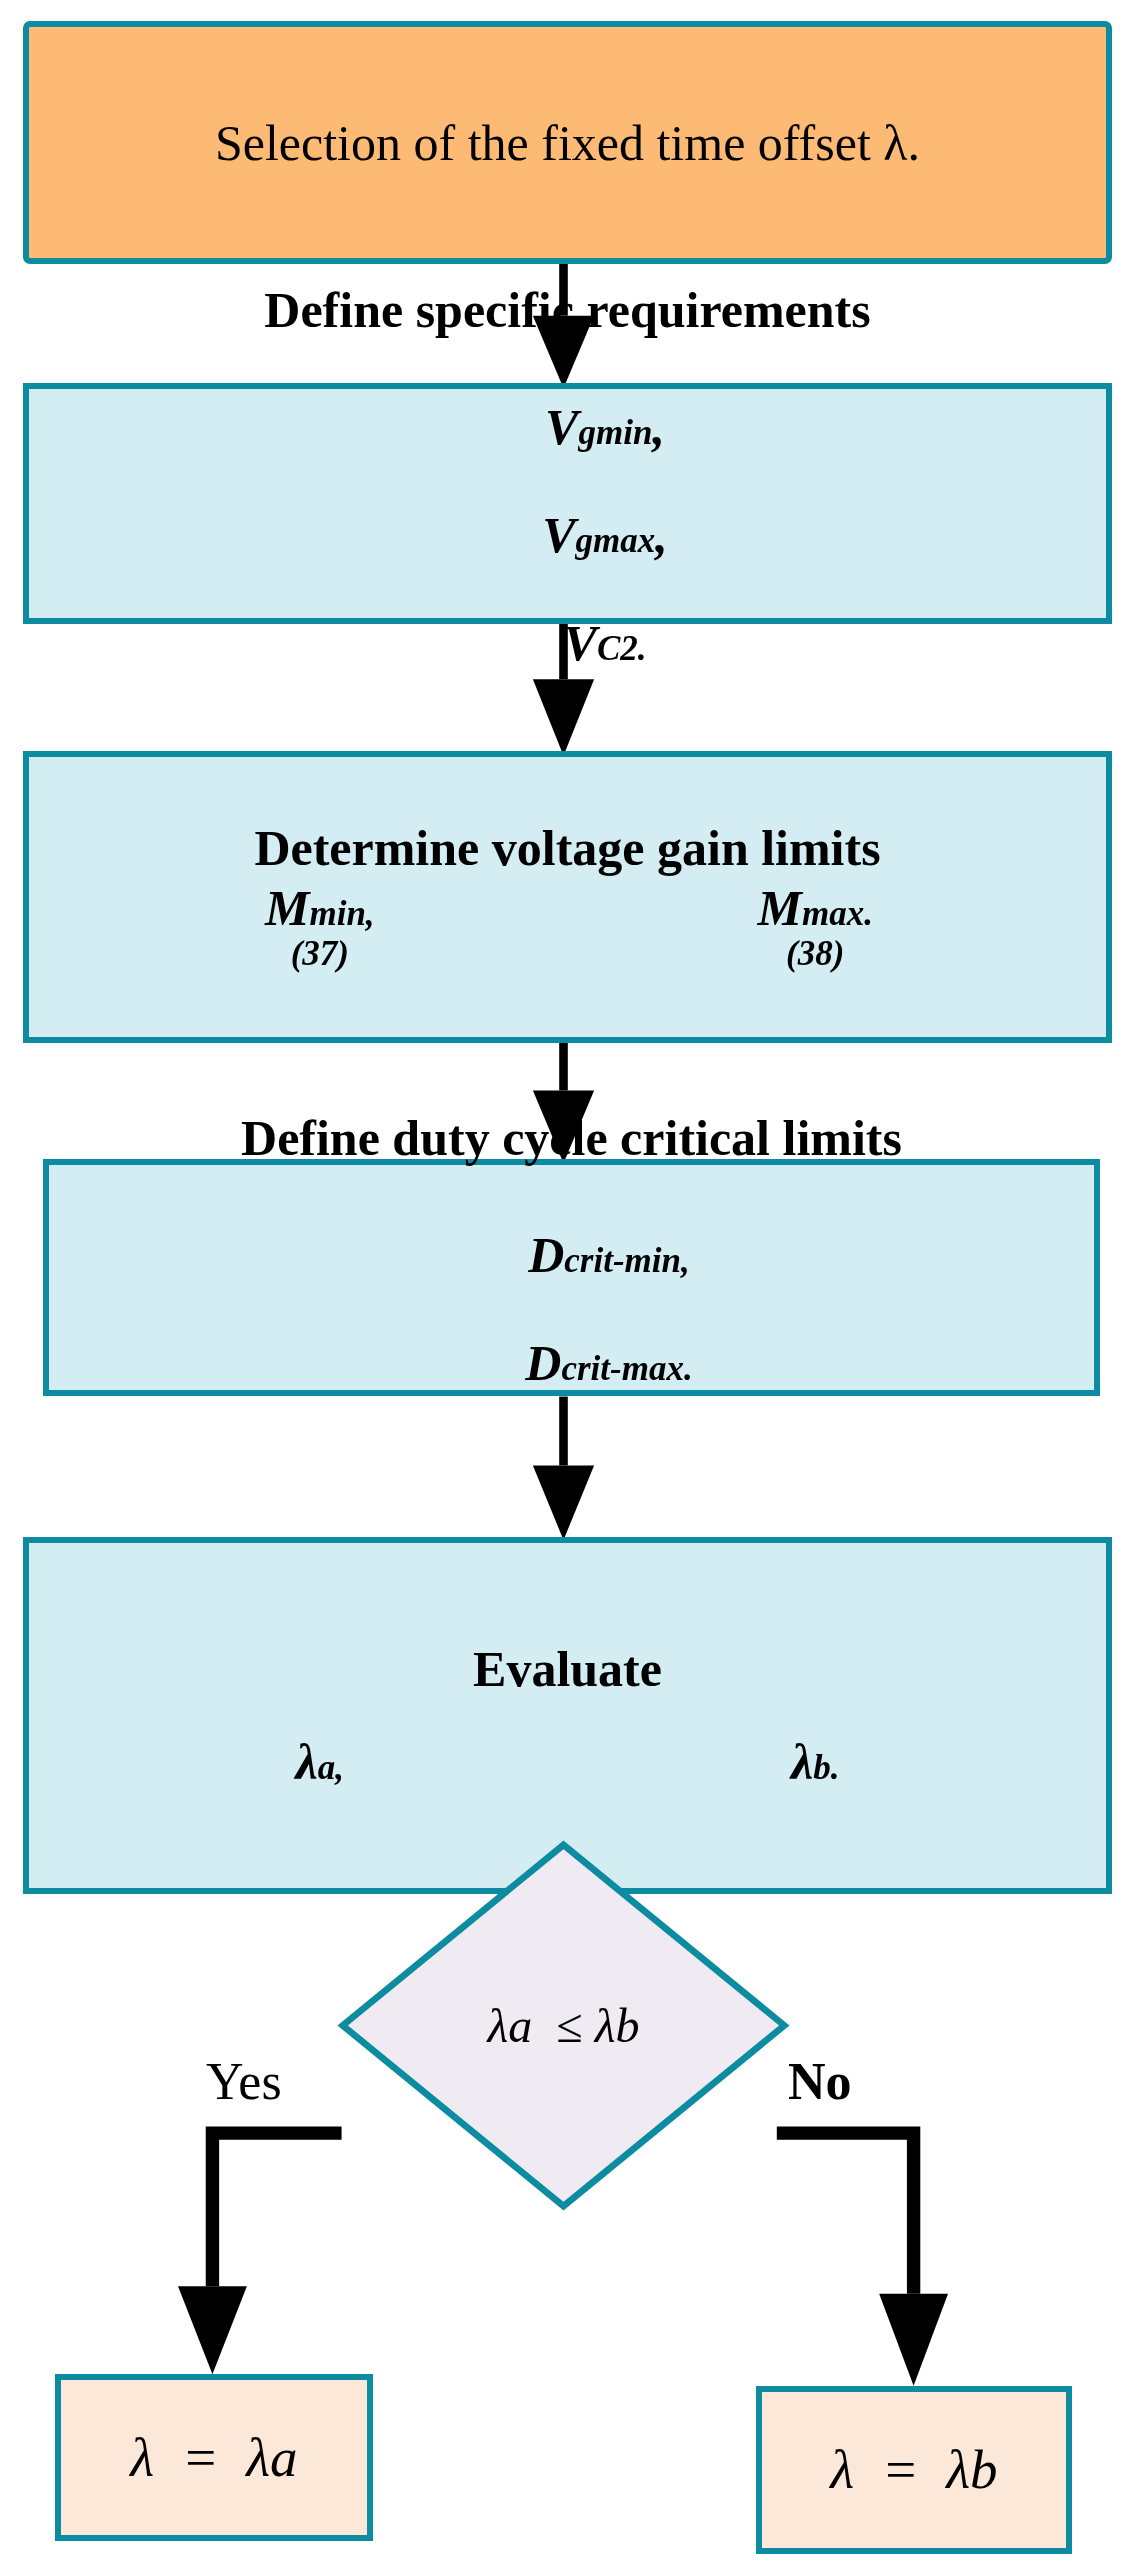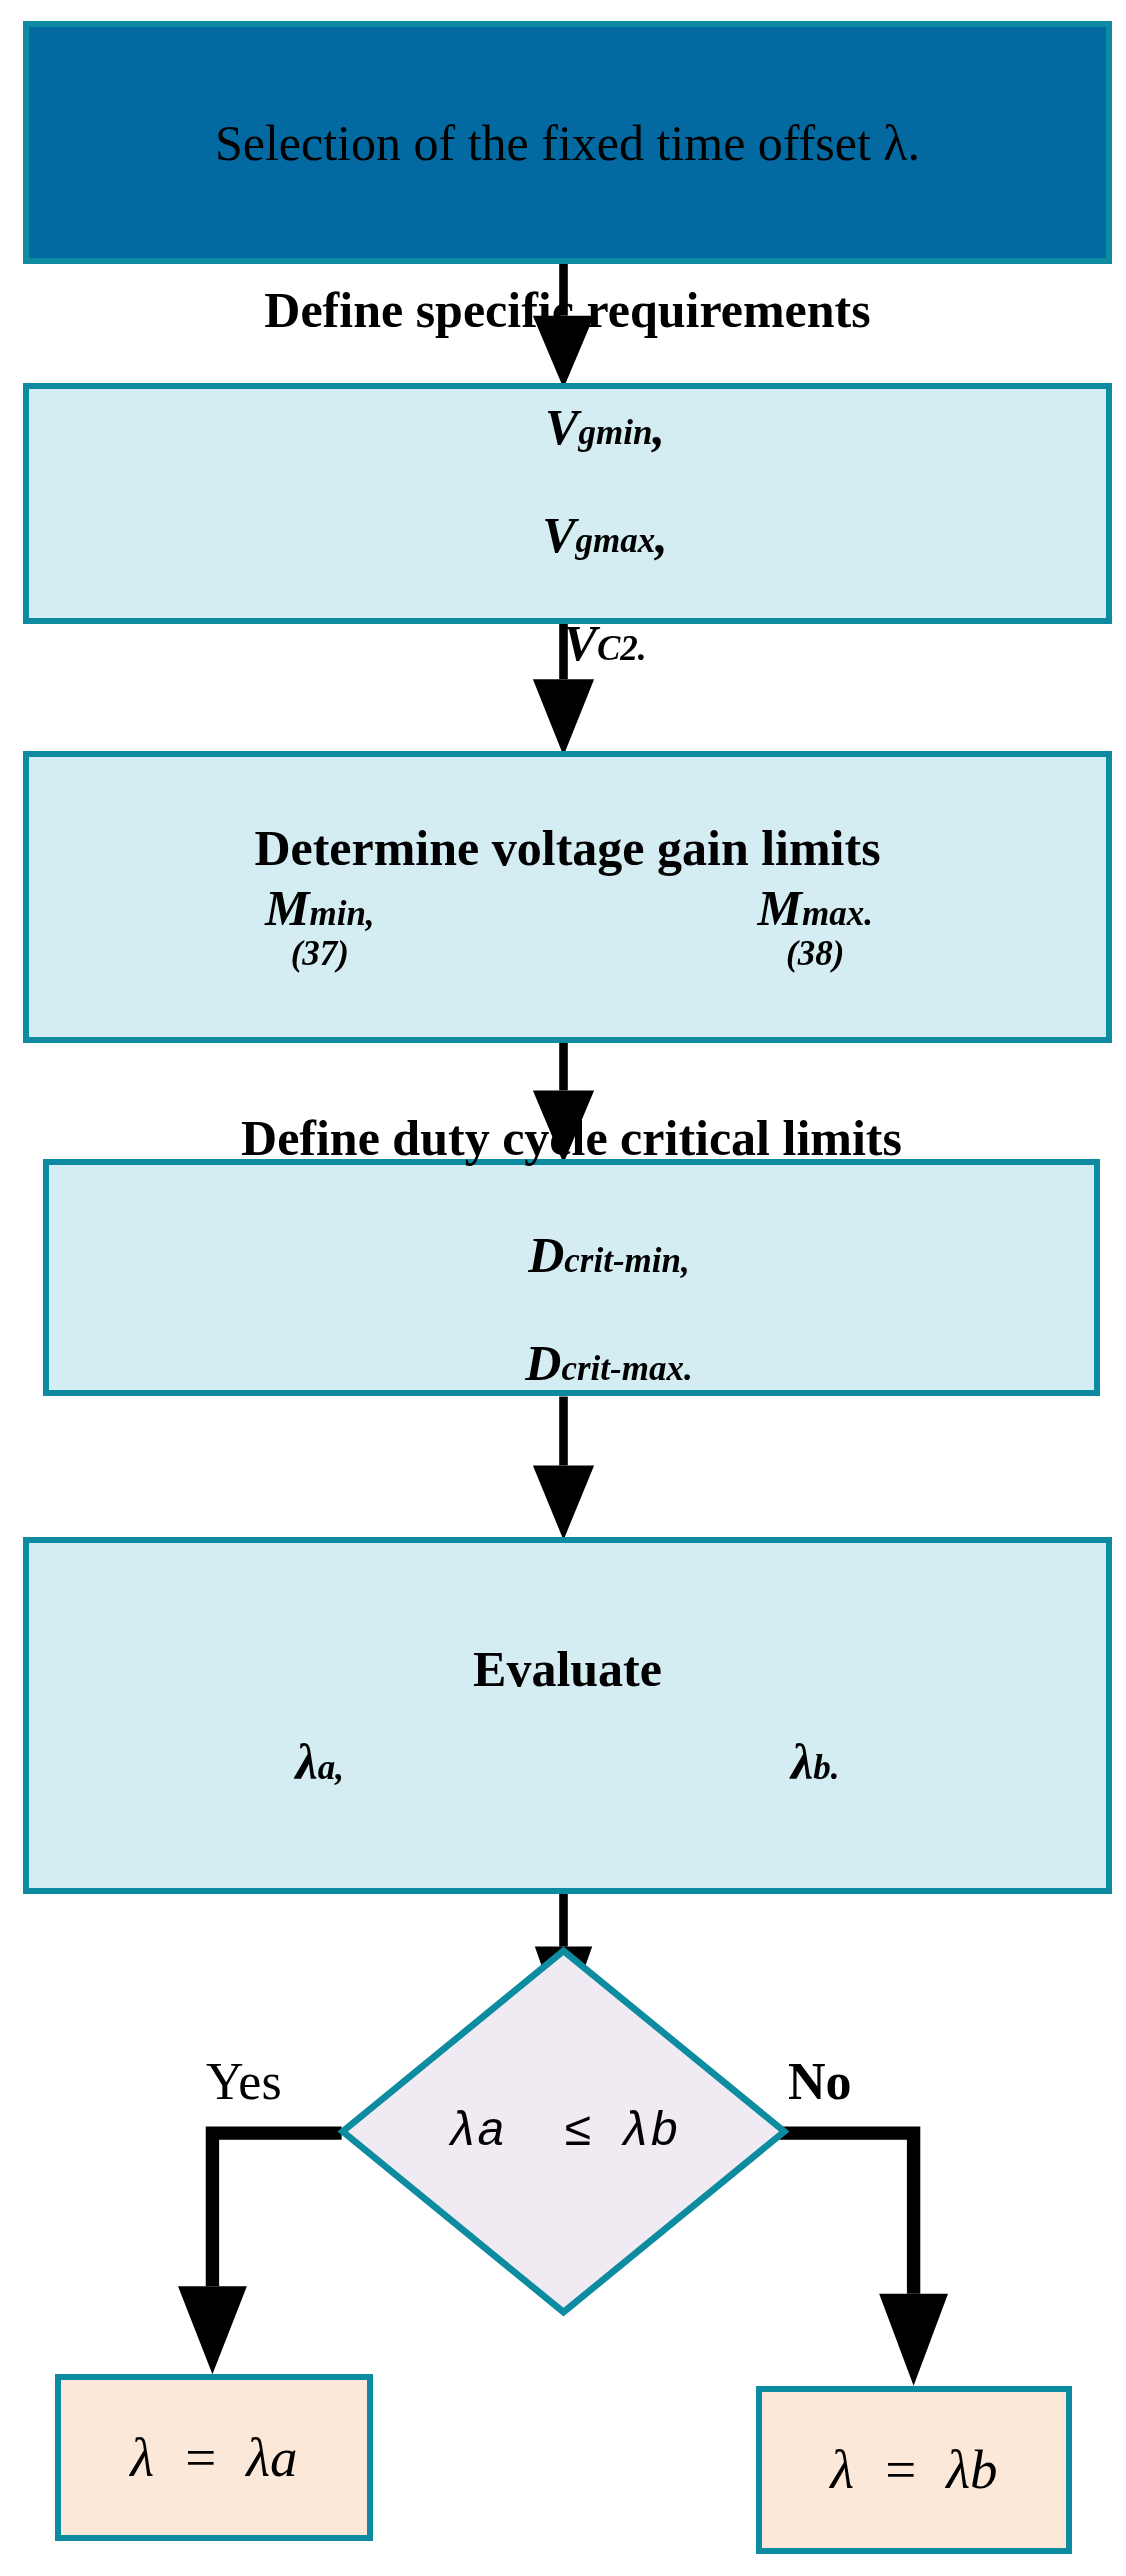--- a/index.html
+++ b/index.html
@@ -24,21 +24,21 @@
     box-sizing: border-box;
     border: 6.7px solid #0d8ca1;
     display: flex;
     flex-direction: column;
     align-items: center;
     justify-content: center;
     text-align: center;
     line-height: 1.08;
     z-index: 3;
   }
-  .node.pink   { background: #0369a1; }
+  .node.pink   { background: #fdba74; border-radius: 7px; }
   .node.blue   { background: #d4edf2; font-weight: bold; }
   .node.peach  { background: #fce8d8; }
 
   .line-main {
     font-size: 50px;
     letter-spacing: 0px;
     white-space: nowrap;
   }
   .line-main.wrap { white-space: normal; }
   .line-math {
@@ -191,21 +191,21 @@
   </div>
 
   <div class="node blue" style="left:23px; top:1537px; width:1089px; height:357px;">
     <div class="line-main" style="margin-bottom:39px;">Evaluate</div>
     <div class="cols">
       <div class="col line-math"><span>λ</span><span class="sub">a,</span></div>
       <div class="col line-math"><span>λ</span><span class="sub">b.</span></div>
     </div>
   </div>
 
-  <div id="diamond-wrap" style="left:337px; top:1945px; width:453px; height:373px;font-family:Liberation Mono, monospace;">
+  <div id="diamond-wrap" style="left:337px; top:1839px; width:453px; height:373px;">
     <svg width="453" height="373" viewBox="0 0 474 390" xmlns="http://www.w3.org/2000/svg">
       <polygon points="237,6 468,195 237,384 6,195" fill="#f0ebf2" stroke="#0d8ca1" stroke-width="7" stroke-linejoin="miter"></polygon>
     </svg>
     <div class="diamond-label">λa  ≤ λb</div>
   </div>
 
   <div class="branch-label" style="left:206px; top:2052px;">Yes</div>
   <div class="branch-label" style="left:788px; top:2052px;font-weight:bold;">No</div>
 
   <div class="node peach" style="left:55px; top:2374px; width:318px; height:167px;">

